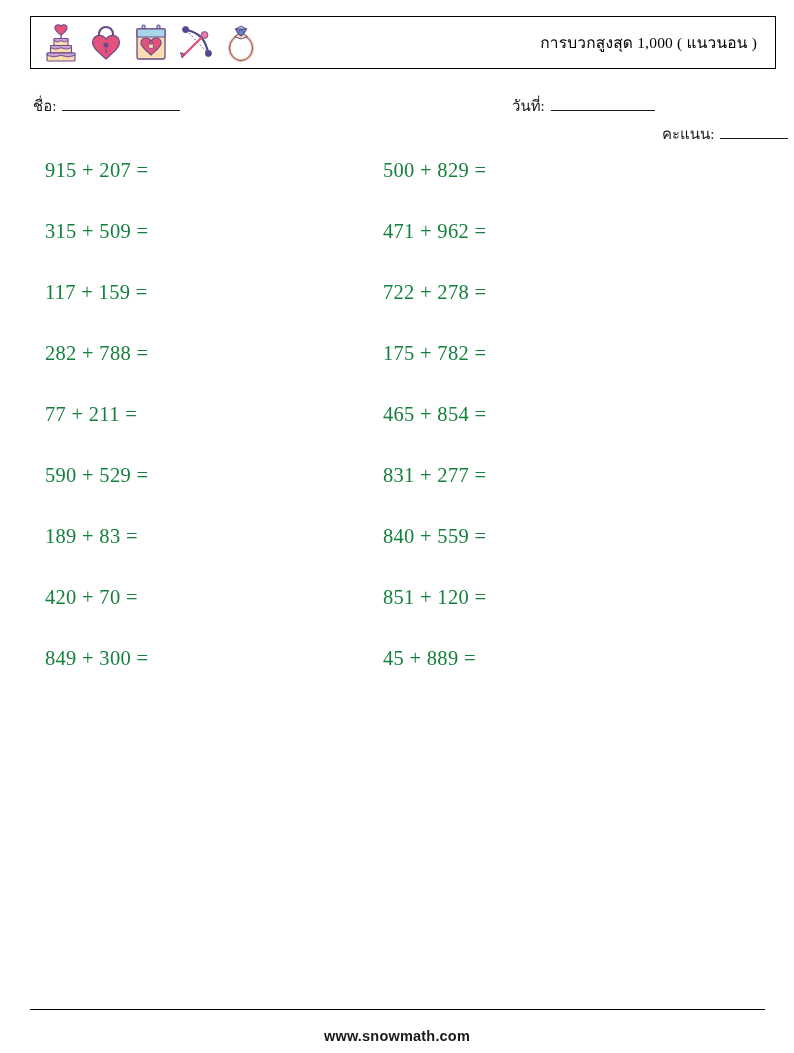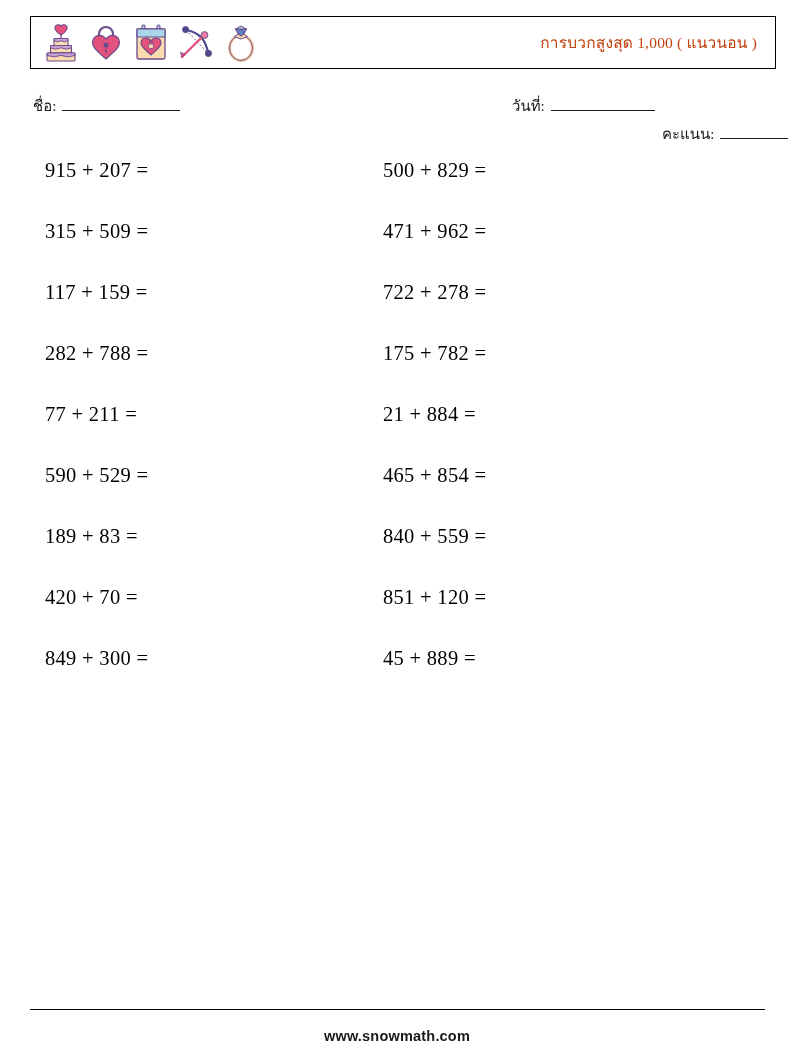--- a/index.html
+++ b/index.html
@@ -44,21 +44,21 @@
   .icon-cell svg { display: block; }
 
   .worksheet-title {
     position: absolute;
     right: 18px;
     top: 0;
     height: 51px;
     display: flex;
     align-items: center;
     font-size: 15.5px;
-    color: #c2410c;
+    color: #000000;
     white-space: nowrap;
     letter-spacing: 0.2px;
   }
 
   
   .meta-row {
     position: absolute;
     left: 0;
     top: 94px;
     width: 636px;
@@ -96,21 +96,21 @@
     position: absolute;
     top: 0;
   }
   .col-left  { left: 45px; }
   .col-right { left: 383px; }
 
   .problem {
     height: 61px;
     line-height: 61px;
     font-size: 20.5px;
-    color: #000000;
+    color: #15803d;
     white-space: nowrap;
     letter-spacing: 0.3px;
   }
 
   
   .footer-rule {
     position: absolute;
     left: 30px;
     top: 1009px;
     width: 735px;
@@ -230,22 +230,22 @@
     <div class="problem">189 + 83 =</div>
     <div class="problem">420 + 70 =</div>
     <div class="problem">849 + 300 =</div>
   </div>
 
   <div class="prob-col col-right">
     <div class="problem">500 + 829 =</div>
     <div class="problem">471 + 962 =</div>
     <div class="problem">722 + 278 =</div>
     <div class="problem">175 + 782 =</div>
-    <div class="problem">21 + 884 =</div>
     <div class="problem">465 + 854 =</div>
+    <div class="problem">831 + 277 =</div>
     <div class="problem">840 + 559 =</div>
     <div class="problem">851 + 120 =</div>
     <div class="problem">45 + 889 =</div>
   </div>
 
 </div>
 
 <div class="footer-rule"></div>
 <div class="footer-text">www.snowmath.com</div>
 

